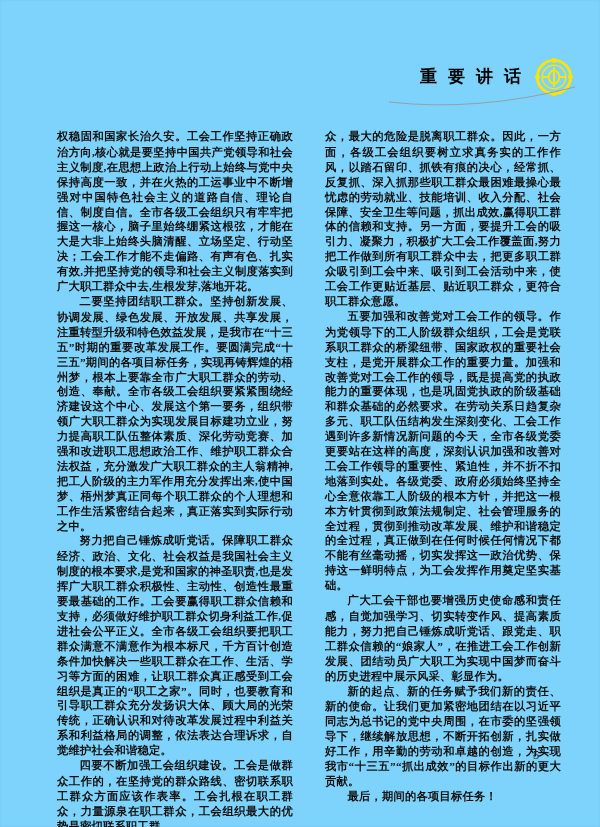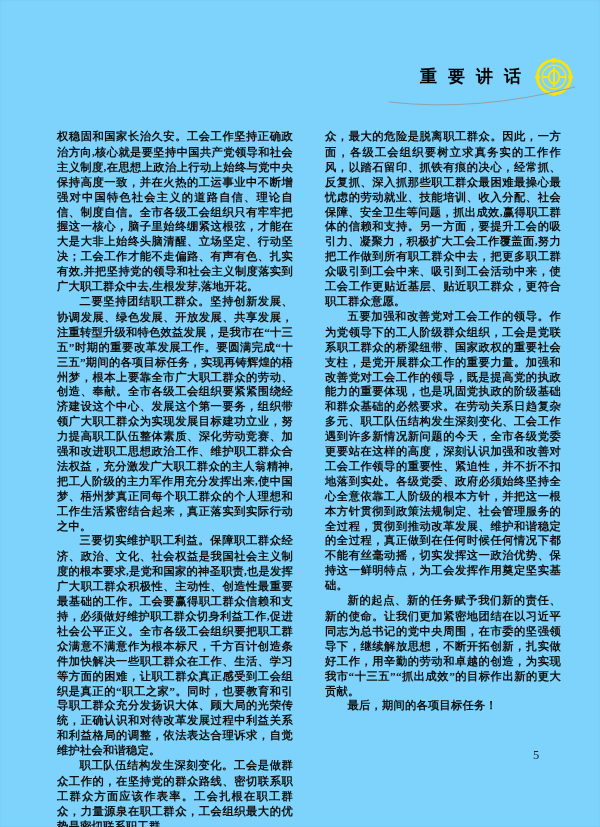--- a/index.html
+++ b/index.html
@@ -91,26 +91,27 @@
   </div>
 
   <svg class="swoosh" width="600" height="827">
     <path d="M389,102 Q478,112 575,87" stroke="#9a9a9a" stroke-width="0.9" fill="none"></path>
   </svg>
 
   <div class="body-cols">
     <div class="col">
       <p><span class="lead"></span><span>权稳固和国家长治久安。工会工作坚持正确政治方向,核心就是要坚持中国共产党领导和社会主义制度,在思想上政治上行动上始终与党中央保持高度一致，并在火热的工运事业中不断增强对中国特色社会主义的道路自信、理论自信、制度自信。全市各级工会组织只有牢牢把握这一核心，脑子里始终绷紧这根弦，才能在大是大非上始终头脑清醒、立场坚定、行动坚决；工会工作才能不走偏路、有声有色、扎实有效,并把坚持党的领导和社会主义制度落实到广大职工群众中去,生根发芽,落地开花。</span></p>
       <p class="indent"><span class="lead">二要坚持团结职工群众。</span><span>坚持创新发展、协调发展、绿色发展、开放发展、共享发展，注重转型升级和特色效益发展，是我市在“十三五”时期的重要改革发展工作。要圆满完成“十三五”期间的各项目标任务，实现再铸辉煌的梧州梦，根本上要靠全市广大职工群众的劳动、创造、奉献。全市各级工会组织要紧紧围绕经济建设这个中心、发展这个第一要务，组织带领广大职工群众为实现发展目标建功立业，努力提高职工队伍整体素质、深化劳动竞赛、加强和改进职工思想政治工作、维护职工群众合法权益，充分激发广大职工群众的主人翁精神,把工人阶级的主力军作用充分发挥出来,使中国梦、梧州梦真正同每个职工群众的个人理想和工作生活紧密结合起来，真正落实到实际行动之中。</span></p>
-      <p class="indent"><span class="lead">三要切实维护职工利益。</span><span>保障职工群众经济、政治、文化、社会权益是我国社会主义制度的根本要求,是党和国家的神圣职责,也是发挥广大职工群众积极性、主动性、创造性最重要最基础的工作。工会要赢得职工群众信赖和支持，必须做好维护职工群众切身利益工作,促进社会公平正义。全市各级工会组织要把职工群众满意不满意作为根本标尺，千方百计创造条件加快解决一些职工群众在工作、生活、学习等方面的困难，让职工群众真正感受到工会组织是真正的“职工之家”。同时，也要教育和引导职工群众充分发扬识大体、顾大局的光荣传统，正确认识和对待改革发展过程中利益关系和利益格局的调整，依法表达合理诉求，自觉维护社会和谐稳定。</span></p>
-      <p class="indent"><span class="lead">职工队伍结构发生深刻变化。</span><span>工会是做群众工作的，在坚持党的群众路线、密切联系职工群众方面应该作表率。工会扎根在职工群众，力量源泉在职工群众，工会组织最大的优势是密切联系职工群</span></p>
+      <p class="indent"><span class="lead">努力把自己锤炼成听党话。</span><span>保障职工群众经济、政治、文化、社会权益是我国社会主义制度的根本要求,是党和国家的神圣职责,也是发挥广大职工群众积极性、主动性、创造性最重要最基础的工作。工会要赢得职工群众信赖和支持，必须做好维护职工群众切身利益工作,促进社会公平正义。全市各级工会组织要把职工群众满意不满意作为根本标尺，千方百计创造条件加快解决一些职工群众在工作、生活、学习等方面的困难，让职工群众真正感受到工会组织是真正的“职工之家”。同时，也要教育和引导职工群众充分发扬识大体、顾大局的光荣传统，正确认识和对待改革发展过程中利益关系和利益格局的调整，依法表达合理诉求，自觉维护社会和谐稳定。</span></p>
+      <p class="indent"><span class="lead">四要不断加强工会组织建设。</span><span>工会是做群众工作的，在坚持党的群众路线、密切联系职工群众方面应该作表率。工会扎根在职工群众，力量源泉在职工群众，工会组织最大的优势是密切联系职工群</span></p>
     </div>
     <div class="col">
       <p><span class="lead"></span><span>众，最大的危险是脱离职工群众。因此，一方面，各级工会组织要树立求真务实的工作作风，以踏石留印、抓铁有痕的决心，经常抓、反复抓、深入抓那些职工群众最困难最操心最忧虑的劳动就业、技能培训、收入分配、社会保障、安全卫生等问题，抓出成效,赢得职工群体的信赖和支持。另一方面，要提升工会的吸引力、凝聚力，积极扩大工会工作覆盖面,努力把工作做到所有职工群众中去，把更多职工群众吸引到工会中来、吸引到工会活动中来，使工会工作更贴近基层、贴近职工群众，更符合职工群众意愿。</span></p>
       <p class="indent"><span class="lead">五要加强和改善党对工会工作的领导。</span><span>作为党领导下的工人阶级群众组织，工会是党联系职工群众的桥梁纽带、国家政权的重要社会支柱，是党开展群众工作的重要力量。加强和改善党对工会工作的领导，既是提高党的执政能力的重要体现，也是巩固党执政的阶级基础和群众基础的必然要求。在劳动关系日趋复杂多元、职工队伍结构发生深刻变化、工会工作遇到许多新情况新问题的今天，全市各级党委更要站在这样的高度，深刻认识加强和改善对工会工作领导的重要性、紧迫性，并不折不扣地落到实处。各级党委、政府必须始终坚持全心全意依靠工人阶级的根本方针，并把这一根本方针贯彻到政策法规制定、社会管理服务的全过程，贯彻到推动改革发展、维护和谐稳定的全过程，真正做到在任何时候任何情况下都不能有丝毫动摇，切实发挥这一政治优势、保持这一鲜明特点，为工会发挥作用奠定坚实基础。</span></p>
+      <p class="indent"><span class="lead"></span><span>广大工会干部也要增强历史使命感和责任感，自觉加强学习、切实转变作风、提高素质能力，努力把自己锤炼成听党话、跟党走、职工群众信赖的“娘家人”，在推进工会工作创新发展、团结动员广大职工为实现中国梦而奋斗的历史进程中展示风采、彰显作为。</span></p>
       <p class="indent"><span class="lead"></span><span>新的起点、新的任务赋予我们新的责任、新的使命。让我们更加紧密地团结在以习近平同志为总书记的党中央周围，在市委的坚强领导下，继续解放思想，不断开拓创新，扎实做好工作，用辛勤的劳动和卓越的创造，为实现我市“十三五”“抓出成效”的目标作出新的更大贡献。</span></p>
       <p class="indent"><span class="lead"></span><span>最后，期间的各项目标任务！</span></p>
     </div>
   </div>
 
   <div class="page-number">5</div>
 
 </div>
 
 </body></html>

